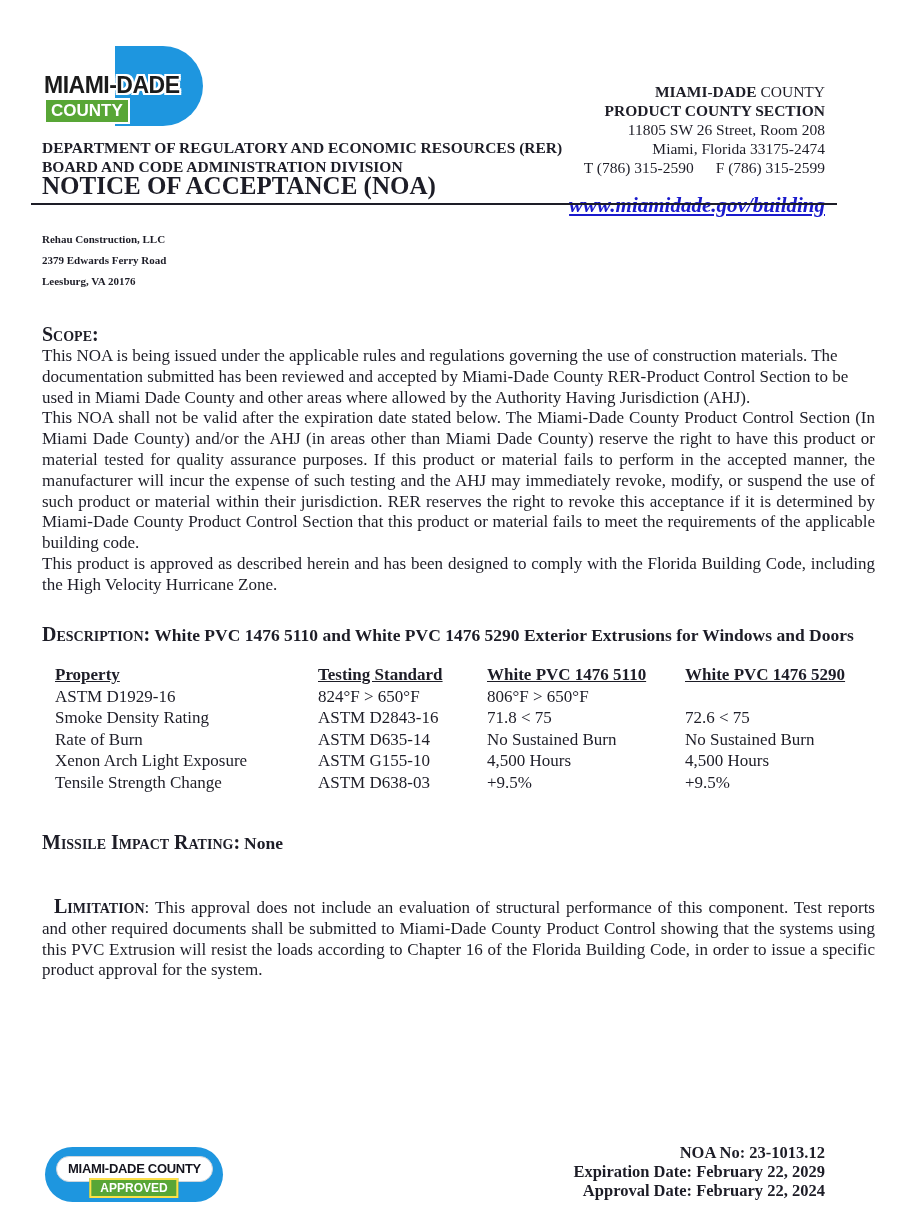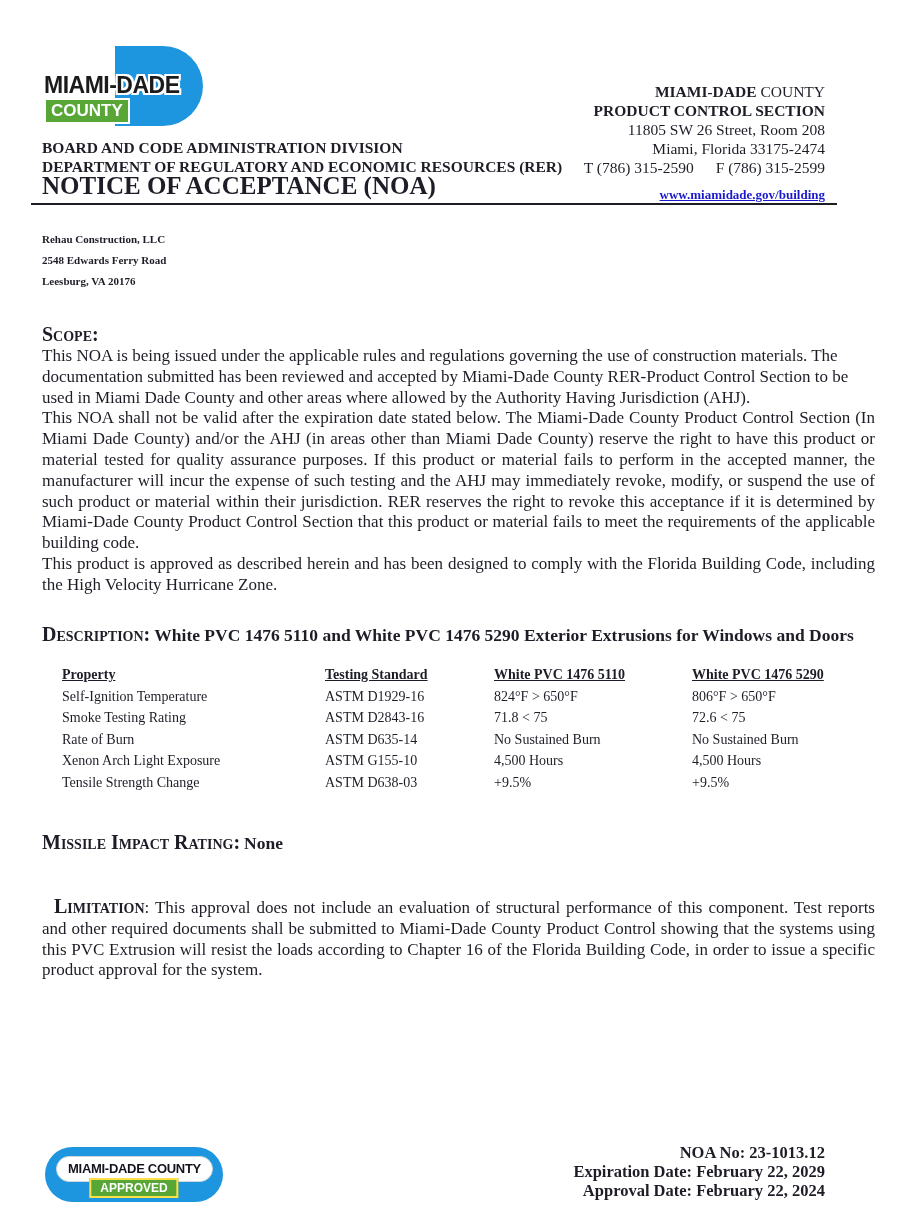--- a/index.html
+++ b/index.html
@@ -35,22 +35,22 @@
   }
 
   
   .header-right {
     position:absolute; right:43px; top:82px; text-align:right;
     font-size:15.5px; line-height:19px; white-space:nowrap;
   }
   .header-right .b { font-weight:bold; }
   .hr-tf .f { margin-left:22px; }
   .site-link {
-    display:inline-block; margin-top:8px; font-weight:bold;
-    color:var(--link-blue,#1a1acc); text-decoration:underline; font-size:13px;
+    display:inline-block; margin-top:19px; font-weight:bold;
+    color:var(--link-blue,#1a1acc); text-decoration:underline; font-size:21px;font-style:italic;
   }
 
   
   .dept {
     position:absolute; left:42px; top:139px;
     font-weight:bold; font-size:15.5px; line-height:18.5px; white-space:nowrap;
   }
   .doc-title {
     position:absolute; left:42px; top:172px;
     font-weight:bold; font-size:25px; white-space:nowrap;
@@ -68,21 +68,21 @@
   .sc-head {
     font-variant:small-caps; font-weight:bold; font-size:20px; line-height:24px;
   }
   .scope-head { margin-top:30px; }
   .para { font-size:17px; line-height:20.8px; }
   .just { text-align:justify; }
 
   .description { margin-top:27px; font-weight:bold; font-size:17.5px; line-height:23px; }
   .description .sc-inline { font-variant:small-caps; font-size:20px; }
 
-  .prop-table { margin-top:16px; margin-left:20px; font-size:14px; }
+  .prop-table { margin-top:16px; margin-left:13px; font-size:17px; }
   .trow { display:grid; grid-template-columns:263px 169px 198px 1fr; line-height:21.5px; }
   .thead { font-weight:bold; line-height:23px; }
   .thead .uline { text-decoration:underline; }
 
   .missile { margin-top:38px; font-weight:bold; }
   .missile .sc-inline { font-variant:small-caps; font-size:20px; }
   .missile .val { font-size:17.5px; }
 
   .limitation { margin-top:42px; font-size:17px; line-height:20.8px; text-align:justify; }
   .limitation .sc-inline { font-variant:small-caps; font-weight:bold; font-size:20px;margin-left:12px; }
@@ -116,64 +116,63 @@
 <div class="page">
 
   <div class="logo">
     <div class="logo-d"></div>
     <div class="logo-top">MIAMI-DADE</div>
     <div class="logo-county">COUNTY</div>
   </div>
 
   <div class="header-right">
     <div><span class="b">MIAMI-DADE</span> <span>COUNTY</span></div>
-    <div class="b">PRODUCT CONTROL SECTION</div>
+    <div class="b">PRODUCT COUNTY SECTION</div>
     <div>11805 SW 26 Street, Room 208</div>
     <div>Miami, Florida 33175-2474</div>
     <div class="hr-tf"><span>T (786) 315-2590</span><span class="f">F (786) 315-2599</span></div>
     <a class="site-link" href="#">www.miamidade.gov/building</a>
   </div>
 
   <div class="dept">
+    <div>DEPARTMENT OF REGULATORY AND ECONOMIC RESOURCES (RER)</div>
     <div>BOARD AND CODE ADMINISTRATION DIVISION</div>
-    <div>DEPARTMENT OF REGULATORY AND ECONOMIC RESOURCES (RER)</div>
   </div>
   <div class="doc-title">NOTICE OF ACCEPTANCE (NOA)</div>
   <div class="header-rule"></div>
 
   <div class="content">
 
     <div class="addressee">
       <div>Rehau Construction, LLC</div>
-      <div>2548 Edwards Ferry Road</div>
+      <div>2379 Edwards Ferry Road</div>
       <div>Leesburg, VA 20176</div>
     </div>
 
     <div class="sc-head scope-head">Scope:</div>
     <div class="para">This NOA is being issued under the applicable rules and regulations governing the use of construction materials. The documentation submitted has been reviewed and accepted by Miami-Dade County RER-Product Control Section to be used in Miami Dade County and other areas where allowed by the Authority Having Jurisdiction (AHJ).</div>
     <div class="para just">This NOA shall not be valid after the expiration date stated below. The Miami-Dade County Product Control Section (In Miami Dade County) and/or the AHJ (in areas other than Miami Dade County) reserve the right to have this product or material tested for quality assurance purposes. If this product or material fails to perform in the accepted manner, the manufacturer will incur the expense of such testing and the AHJ may immediately revoke, modify, or suspend the use of such product or material within their jurisdiction. RER reserves the right to revoke this acceptance if it is determined by Miami-Dade County Product Control Section that this product or material fails to meet the requirements of the applicable building code.</div>
     <div class="para just">This product is approved as described herein and has been designed to comply with the Florida Building Code, including the High Velocity Hurricane Zone.</div>
 
     <div class="description"><span class="sc-inline">Description:</span> <span>White PVC 1476 5110 and White PVC 1476 5290 Exterior Extrusions for Windows and Doors</span></div>
 
     <div class="prop-table">
       <div class="trow thead">
         <div><span class="uline">Property</span></div>
         <div><span class="uline">Testing Standard</span></div>
         <div><span class="uline">White PVC 1476 5110</span></div>
         <div><span class="uline">White PVC 1476 5290</span></div>
       </div>
       <div class="trow">
-        <div>Self-Ignition Temperature</div>
         <div>ASTM D1929-16</div>
         <div>824°F &gt; 650°F</div>
         <div>806°F &gt; 650°F</div>
       </div>
       <div class="trow">
-        <div>Smoke Testing Rating</div>
+        <div>Smoke Density Rating</div>
         <div>ASTM D2843-16</div>
         <div>71.8 &lt; 75</div>
         <div>72.6 &lt; 75</div>
       </div>
       <div class="trow">
         <div>Rate of Burn</div>
         <div>ASTM D635-14</div>
         <div>No Sustained Burn</div>
         <div>No Sustained Burn</div>
       </div>

